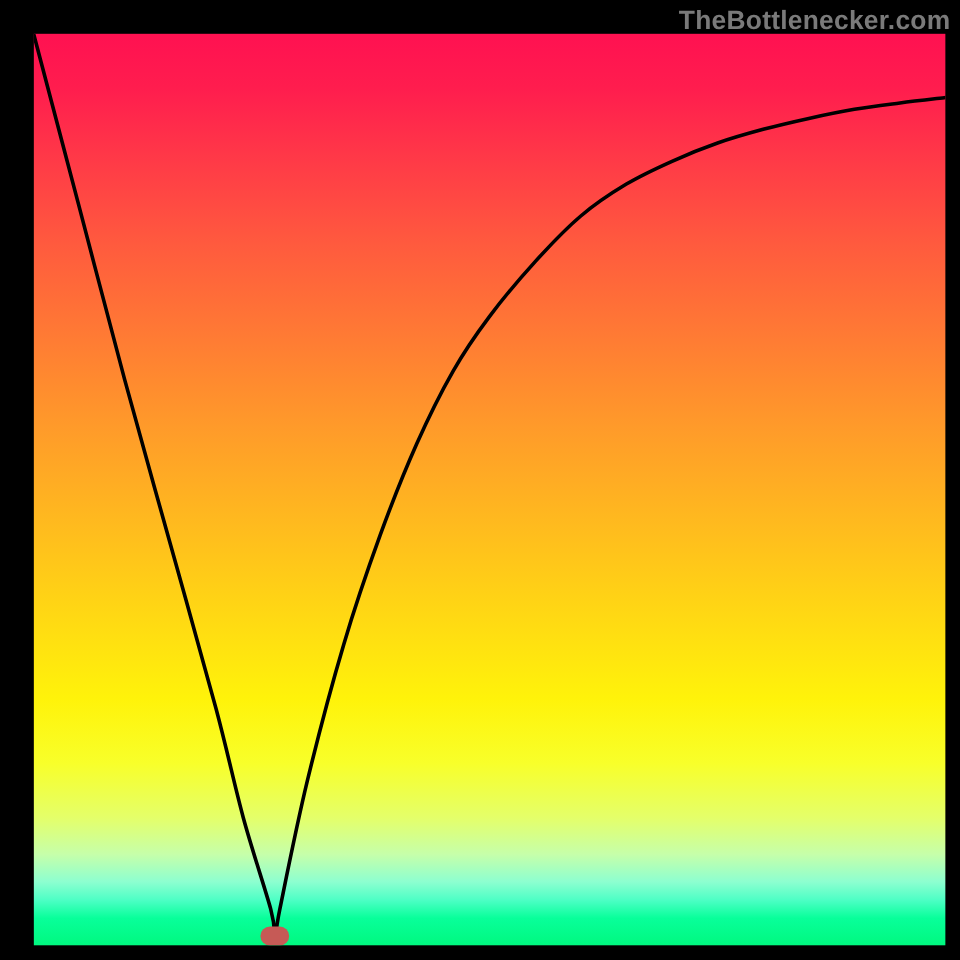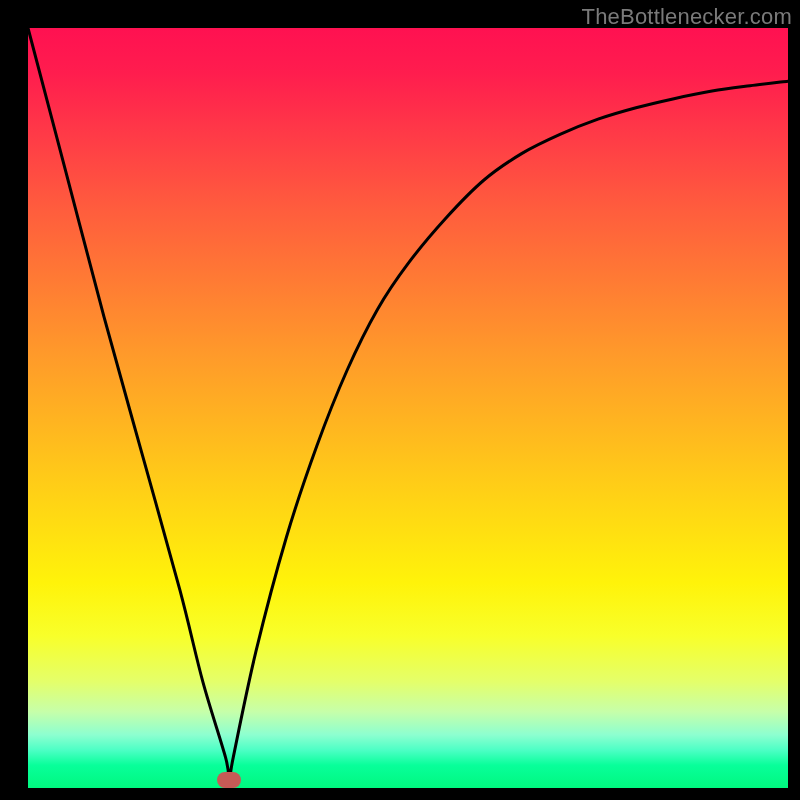--- a/index.html
+++ b/index.html
@@ -16,21 +16,21 @@
     width: 800px;
     height: 800px;
     background: #000;
   }
   .attribution {
     position: absolute;
     top: 4px;
     right: 8px;
     color: #7a7a7a;
     font-size: 22px;
-    font-weight: 400;
+    font-weight: 700;
     letter-spacing: 0.2px;
     user-select: none;
   }
   .plot-wrap {
     position: absolute;
     left: 28px;
     top: 28px;
     width: 760px;
     height: 760px;
     overflow: hidden;

